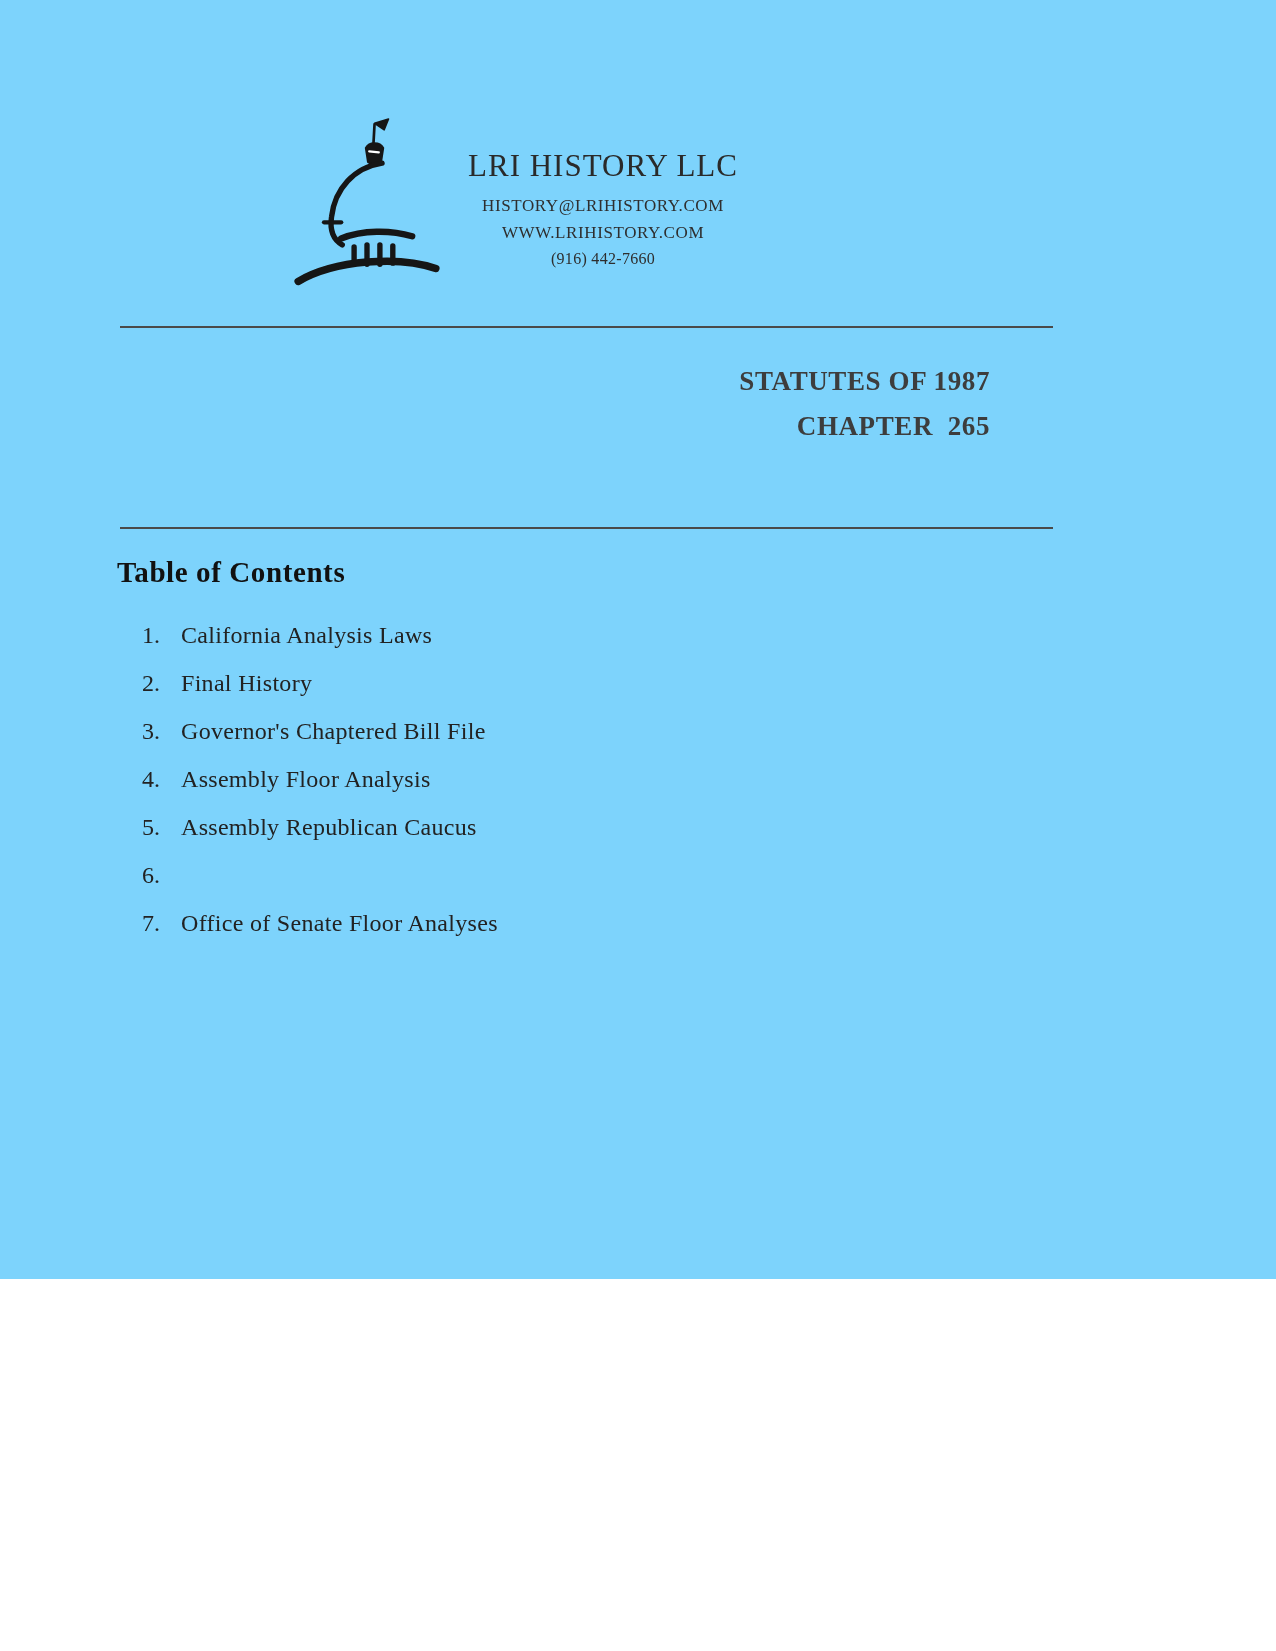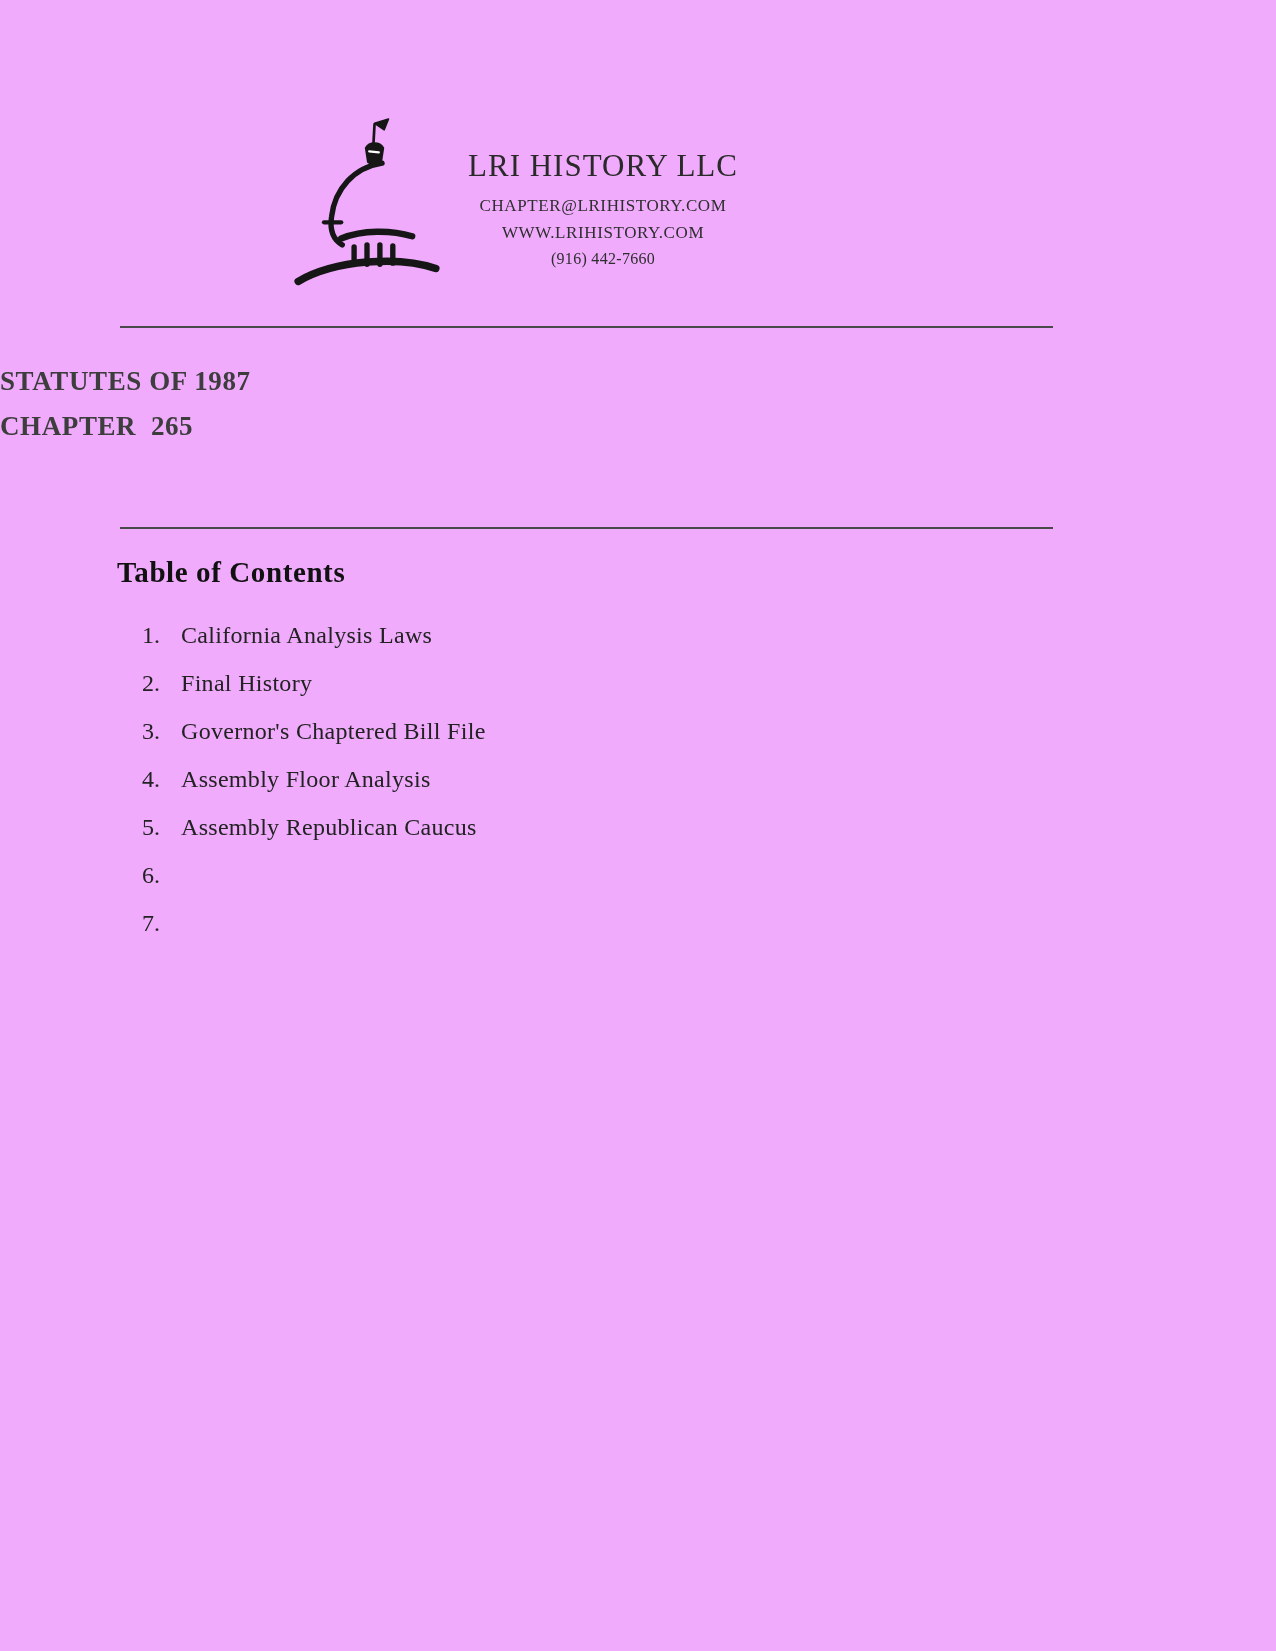--- a/index.html
+++ b/index.html
@@ -3,22 +3,22 @@
 <meta charset="utf-8">
 <style>
   html, body {
     margin: 0;
     padding: 0;
     background: #ffffff;
   }
   .page {
     position: relative;
     width: 1276px;
-    height: 1651px;
-    background: #f0abfc;
+    height: 1279px;
+    background: #7dd3fc;
     font-family: "Liberation Serif", "DejaVu Serif", serif;
     color: #1c1c1c;
     overflow: hidden;
   }
 
   
   .logo {
     position: absolute;
     left: 288px;
     top: 118px;
@@ -61,21 +61,21 @@
   }
   .rule1 { top: 326px; }
   .rule2 { top: 527px; }
 
   
   .title-block {
     position: absolute;
     top: 366px;
     left: 0;
     right: 286px;
-    text-align: left;
+    text-align: right;
     color: #3d3d3d;
     font-weight: bold;
     font-size: 27px;
   }
   .title-line {
     margin-bottom: 14px;
     white-space: pre-wrap;
     letter-spacing: 0.6px;
   }
 
@@ -133,21 +133,21 @@
     <path d="M58,120 v15" stroke-width="5"></path>
     <path d="M70,118 v18" stroke-width="5"></path>
     <path d="M82,118 v18" stroke-width="5"></path>
     <path d="M94,119 v16" stroke-width="5"></path>
 
     <path d="M6,152 C40,132 100,128 134,140" stroke-width="7"></path>
   </svg>
 
   <div class="brand">
     <div class="brand-name">LRI HISTORY LLC</div>
-    <div class="brand-line">CHAPTER@LRIHISTORY.COM</div>
+    <div class="brand-line">HISTORY@LRIHISTORY.COM</div>
     <div class="brand-line">WWW.LRIHISTORY.COM</div>
     <div class="brand-line brand-phone">(916) 442-7660</div>
   </div>
 
   <div class="rule rule1"></div>
 
   <div class="title-block">
     <div class="title-line">STATUTES OF 1987</div>
     <div class="title-line">CHAPTER  265</div>
   </div>
@@ -175,16 +175,17 @@
     </div>
     <div class="toc-item">
       <span class="toc-num">5.</span>
       <span class="toc-label">Assembly Republican Caucus</span>
     </div>
     <div class="toc-item">
       <span class="toc-num">6.</span>
     </div>
     <div class="toc-item">
       <span class="toc-num">7.</span>
+      <span class="toc-label">Office of Senate Floor Analyses</span>
     </div>
   </div>
 
 </div>
 
 </body></html>

